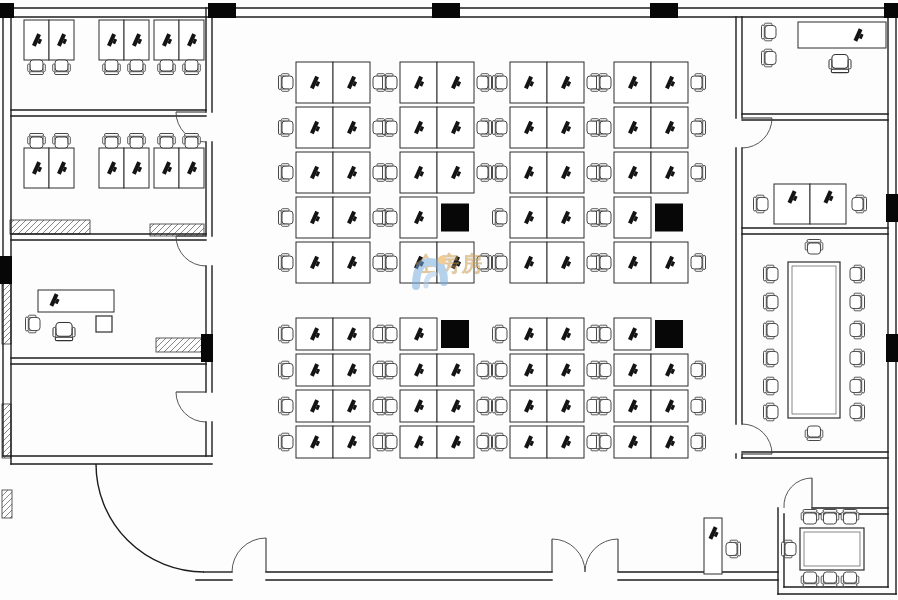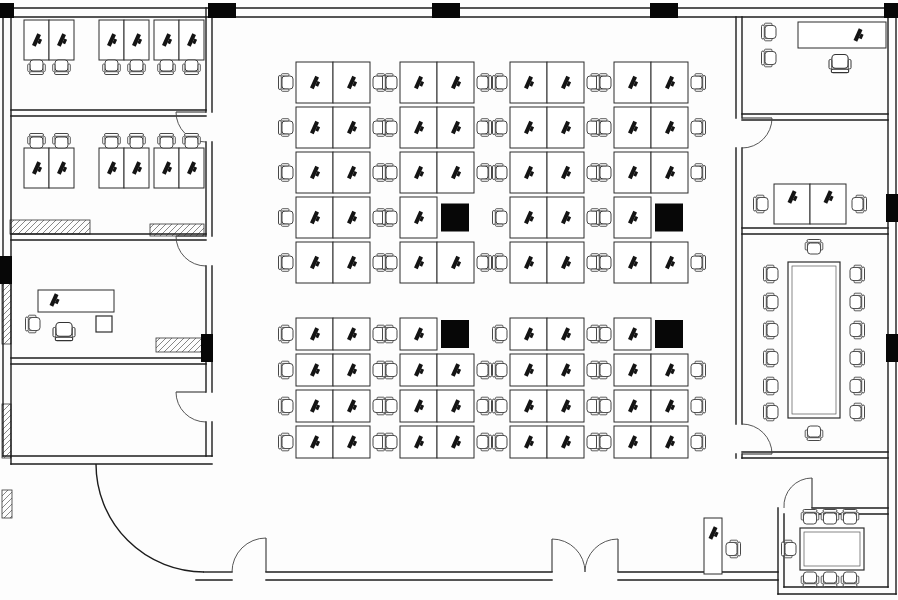--- a/index.html
+++ b/index.html
@@ -1378,13 +1378,21 @@
         <rect x="-5.5" y="6.6" width="7.5" height="2.2" rx="1" fill="#fff" stroke="#333" stroke-width="0.8"></rect>
       </g>
       <g transform="translate(790 549) rotate(0) scale(1)">
         <rect x="-5" y="-6.5" width="11" height="13" rx="3" fill="#fff" stroke="#333" stroke-width="0.9"></rect>
         <rect x="-8.5" y="-7" width="2.8" height="14" rx="1.4" fill="#fff" stroke="#333" stroke-width="0.9"></rect>
         <rect x="-5.5" y="-8.8" width="7.5" height="2.2" rx="1" fill="#fff" stroke="#333" stroke-width="0.8"></rect>
         <rect x="-5.5" y="6.6" width="7.5" height="2.2" rx="1" fill="#fff" stroke="#333" stroke-width="0.8"></rect>
       </g>
     </svg>
 
+  <div class="watermark">
+    <svg width="48" height="42" viewBox="0 0 48 42">
+      <path d="M10 36 Q10 12 24 12 Q38 12 38 32" fill="none" stroke="#7aaede" stroke-width="8" stroke-linecap="round"></path>
+      <path d="M20 36 Q20 24 29 24" fill="none" stroke="#a9c9ea" stroke-width="5" stroke-linecap="round"></path>
+      <circle cx="36" cy="10" r="4.2" fill="#e8a33d"></circle>
+    </svg>
+    <div class="wm-text">企房房</div>
+  </div>
 </div>
 
 </body></html>

